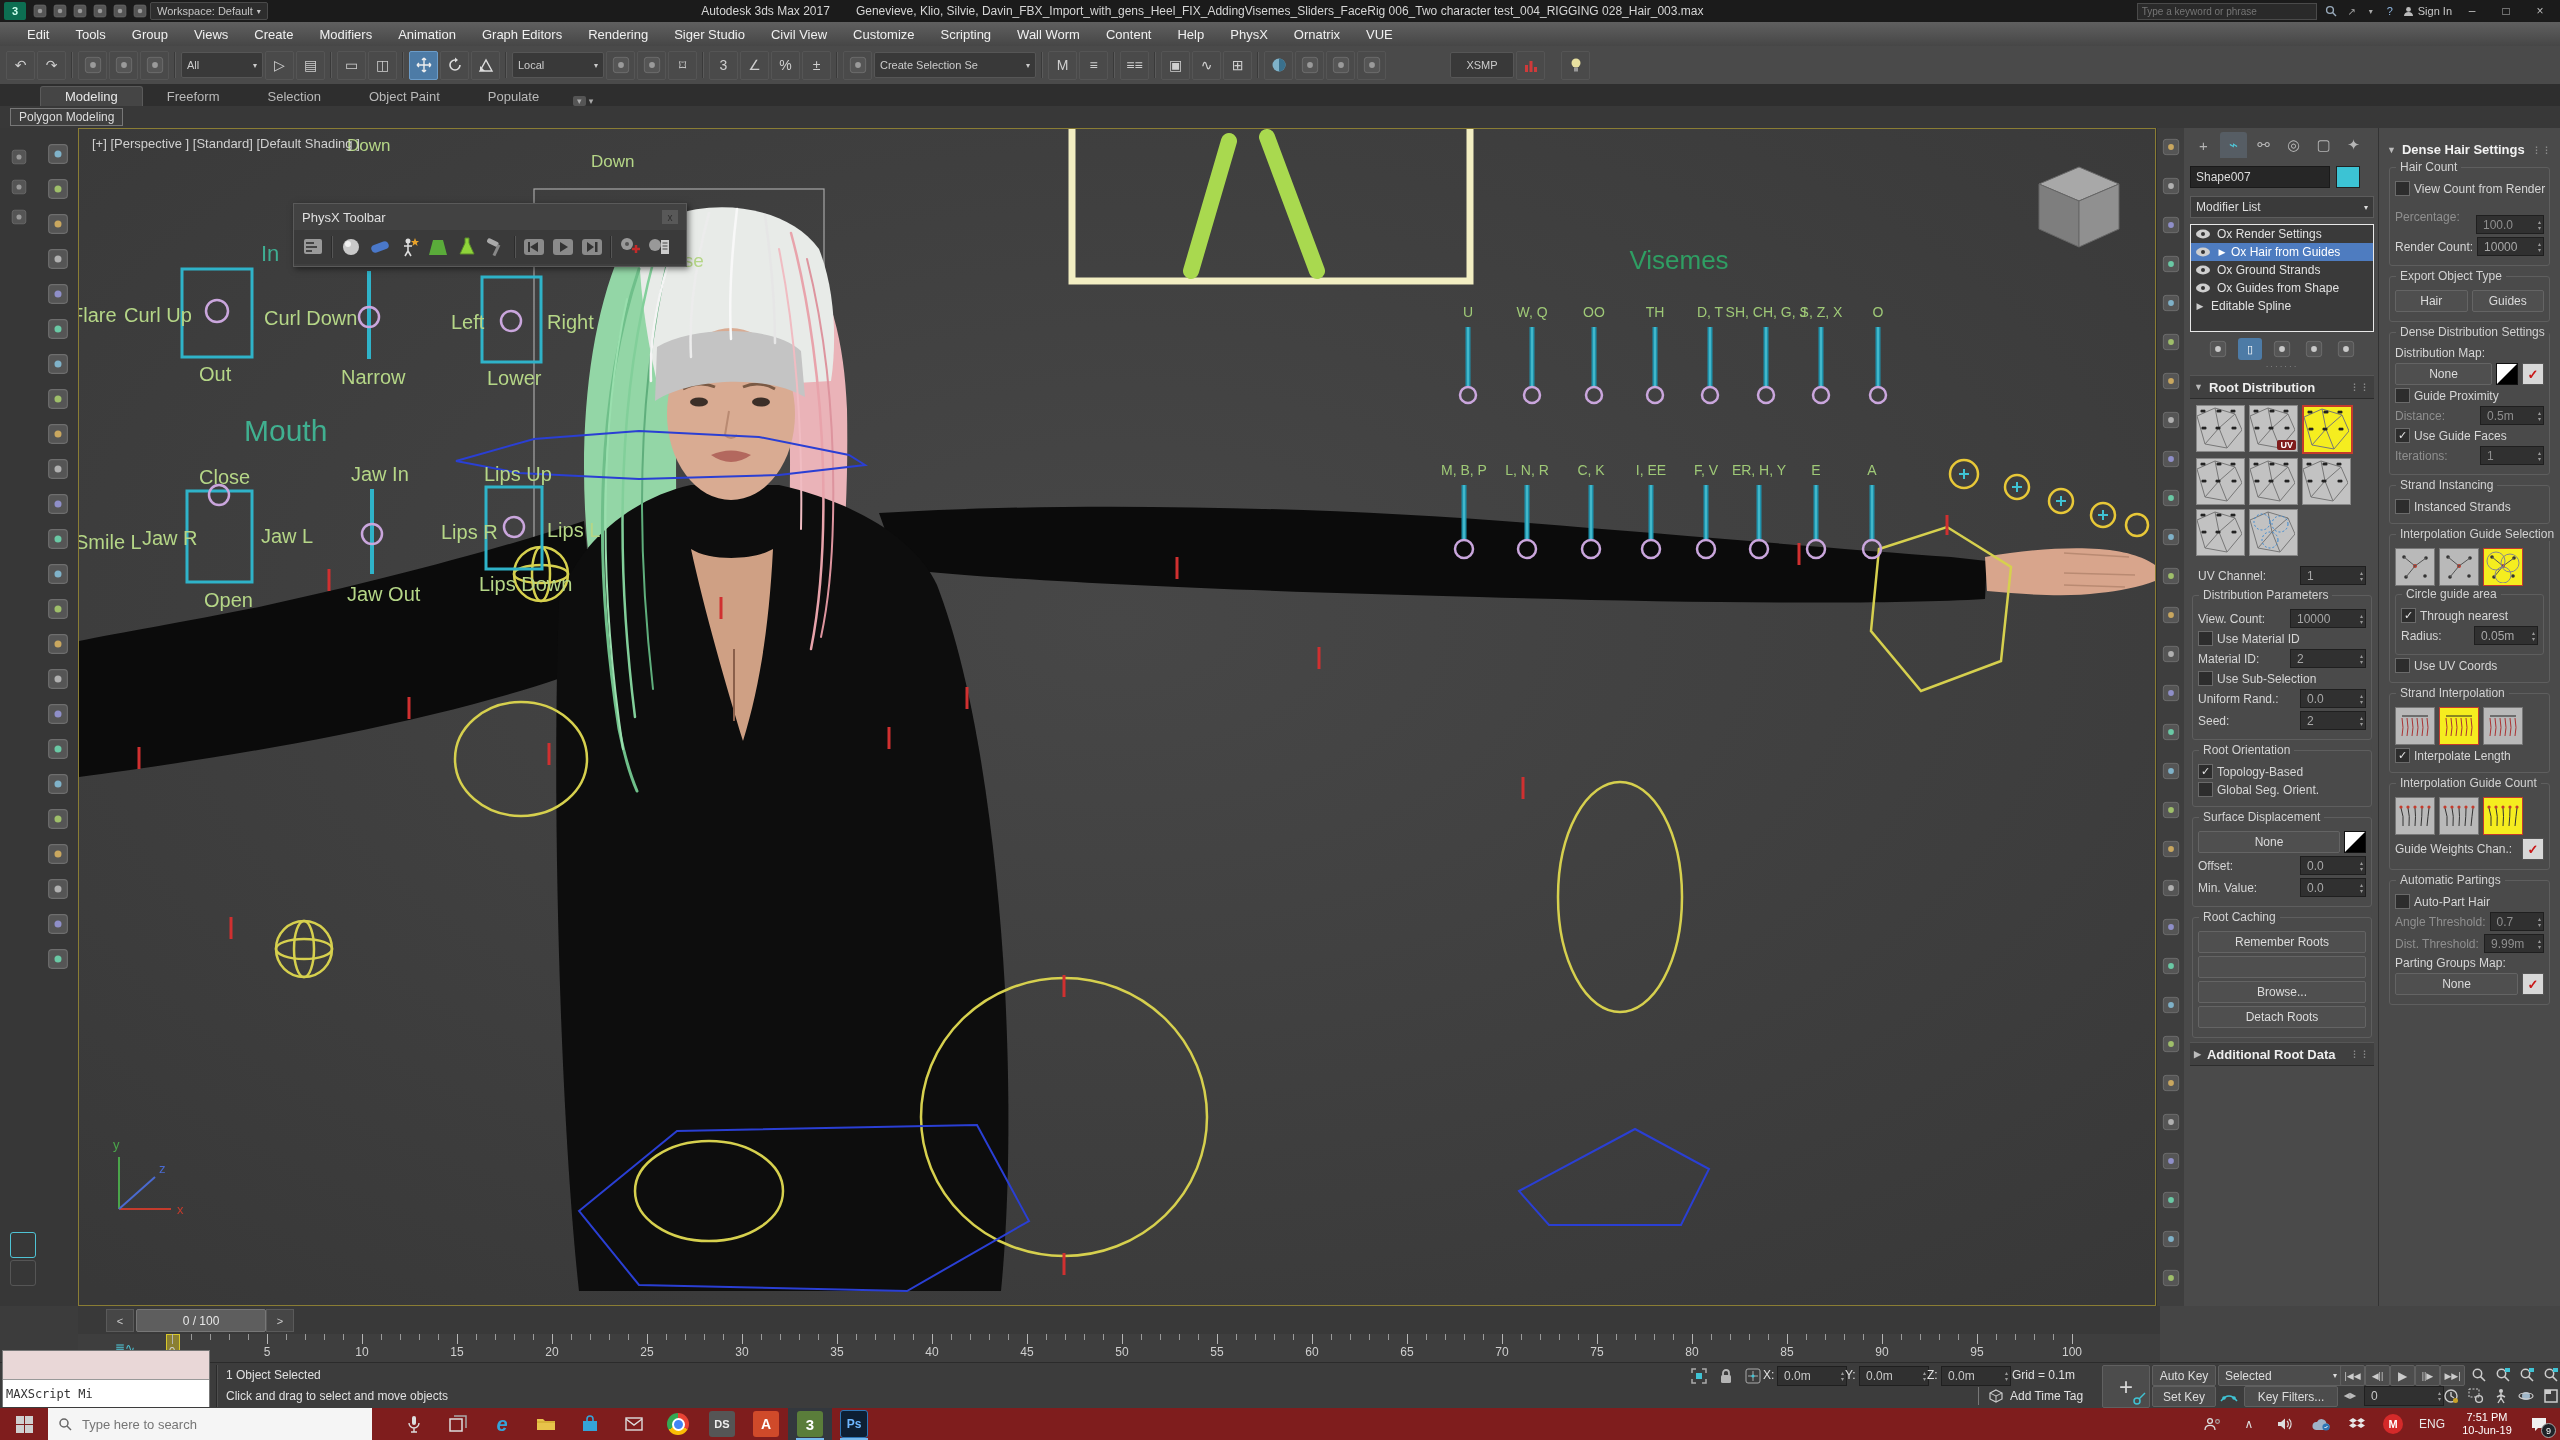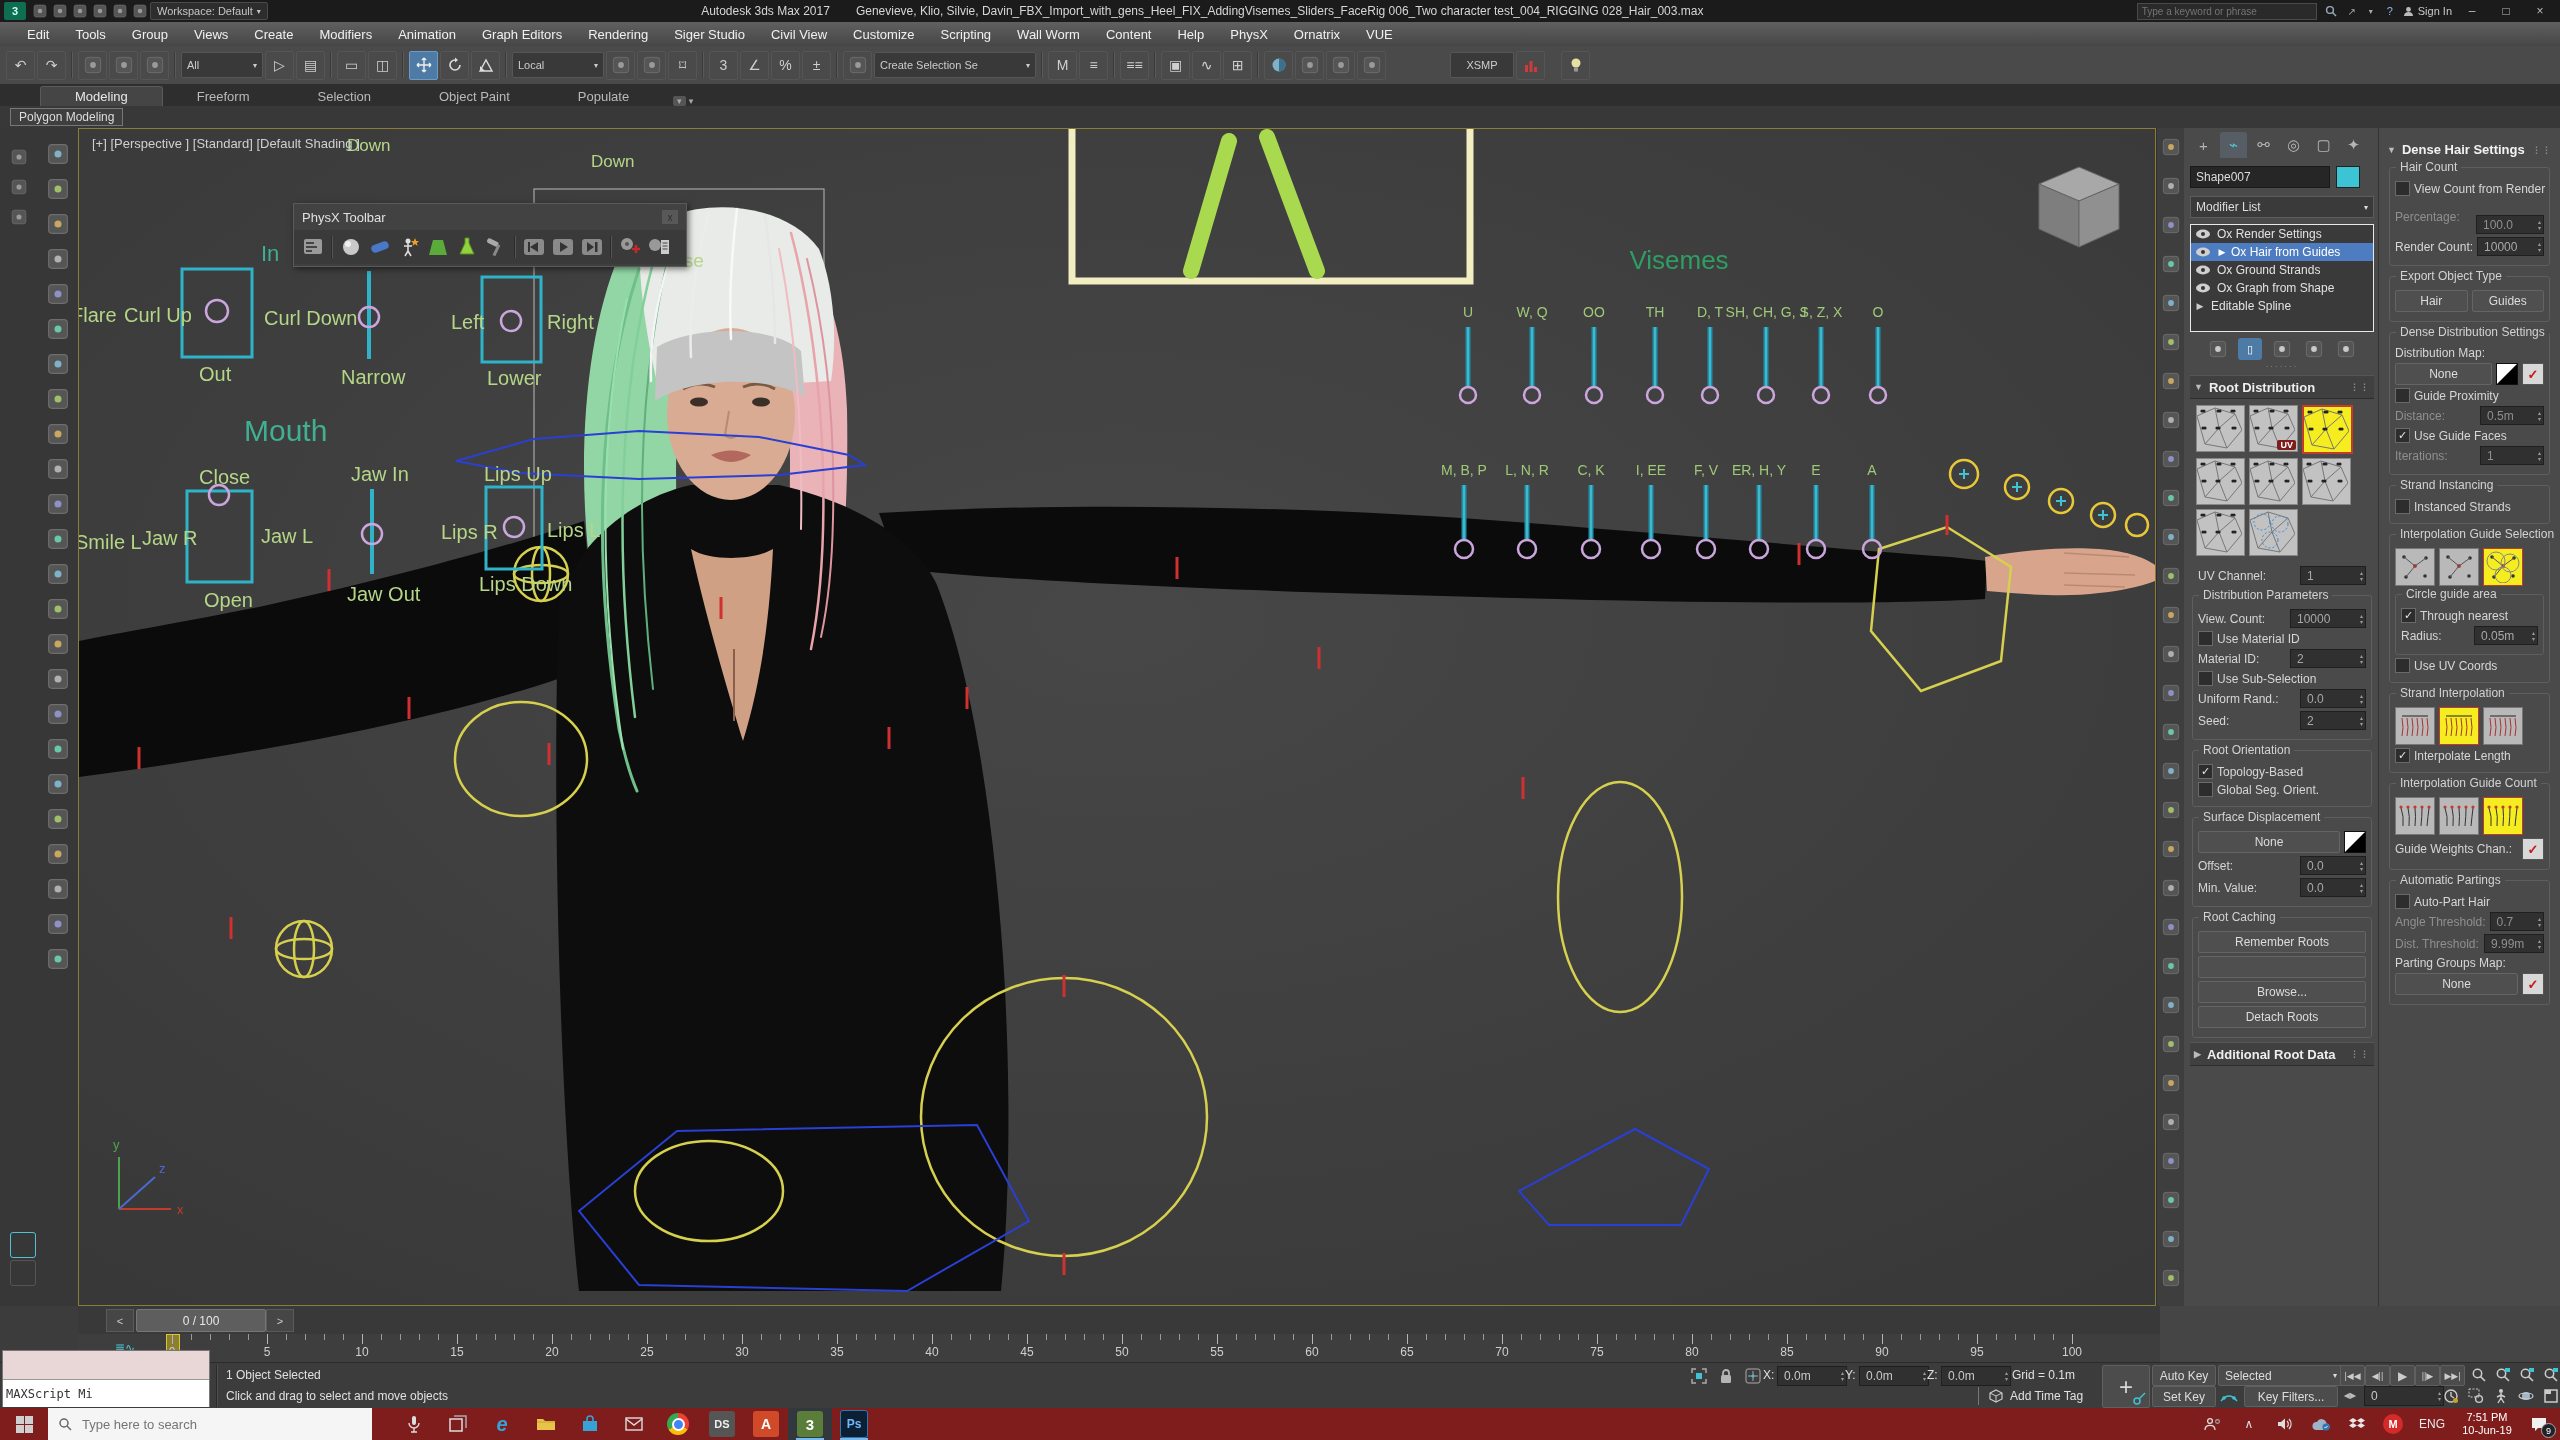--- a/index.html
+++ b/index.html
@@ -18,21 +18,21 @@
   #menubar{left:0;top:22px;width:2560px;height:24px;background:linear-gradient(#606060,#464646);border-bottom:1px solid #2d2d2d;display:flex;align-items:center;padding-left:14px;}
   .menu-item{padding:0 13px;font-size:13px;color:#f0f0f0;height:100%;display:flex;align-items:center;}
   
   #toolbar{left:0;top:46px;width:2560px;height:38px;background:#4a4a4a;border-bottom:1px solid #303030;display:flex;align-items:center;padding-left:6px;gap:2px;}
   .tbtn{width:27px;height:27px;background:#4a4a4a;border:1px solid #555;border-radius:2px;color:#cfcfcf;font-size:14px;flex:none;}
   .tbtn.active{background:#4d7ba6;border-color:#6b9cc9;}
   .tsep{width:1px;height:26px;background:#3a3a3a;border-right:1px solid #5a5a5a;margin:0 3px;flex:none;}
   .tdd{height:24px;background:#393939;border:1px solid #565656;border-radius:2px;display:flex;align-items:center;justify-content:space-between;padding:0 5px;font-size:11px;color:#ccc;flex:none;}
   
   #ribbontabs{left:0;top:84px;width:2560px;height:22px;background:#2e2e2e;display:flex;align-items:flex-end;padding-left:40px;}
-  .rtab{padding:2px 34px;font-size:13px;color:#b9b9b9;}
+  .rtab{padding:2px 24px;font-size:13px;color:#b9b9b9;}
   .rtab.active{background:#454545;color:#e8e8e8;border:1px solid #5a5a5a;border-bottom:none;border-radius:3px 3px 0 0;}
   #panelstrip{left:0;top:106px;width:2560px;height:22px;background:#383838;border-bottom:1px solid #272727;display:flex;align-items:center;padding-left:10px;}
   #polybtn{border:1px solid #777;color:#ddd;font-size:12px;padding:1px 8px;background:#3f3f3f;}
   
   #leftcol{left:0;top:128px;width:78px;height:1178px;background:#373737;}
   #rightstrip{left:2156px;top:128px;width:28px;height:1178px;background:#3e3e3e;border-left:1px solid #2f2f2f;}
   .strip-ic{position:absolute;border-radius:3px;}
   
   #viewport{left:78px;top:128px;width:2078px;height:1178px;border:1px solid #8a7d34;box-sizing:border-box;background:#3f3f3f;}
   #vplabel{left:92px;top:136px;color:#d0d0d0;font-size:13px;z-index:4;}
@@ -1126,21 +1126,21 @@
           </span>
           <span>Ox Ground Strands</span>
         </div>
         <div class="modrow">
           <span class="ib" style="width: 20px;">
             <svg width="16" height="10" viewBox="0 0 16 10">
               <ellipse cx="8" cy="5" rx="7" ry="4.4" fill="#cfcfcf"></ellipse>
               <circle cx="8" cy="5" r="2" fill="#333"></circle>
             </svg>
           </span>
-          <span>Ox Graph from Shape</span>
+          <span>Ox Guides from Shape</span>
         </div>
         <div class="modrow">
           <span class="ib" style="width: 14px; color: rgb(204, 204, 204); font-size: 9px;">▶</span>
           <span>Editable Spline</span>
         </div>
       </div>
     <div style="display:flex;gap:8px;margin-top:6px;justify-content:center;" id="stacktools">
         <span class="ib" style="width: 24px; height: 22px; border-radius: 3px;">
           <svg width="18" height="18" viewBox="0 0 20 20">
             <rect x="1.5" y="1.5" width="17" height="17" rx="3" fill="#555" stroke="#6e6e6e"></rect>

